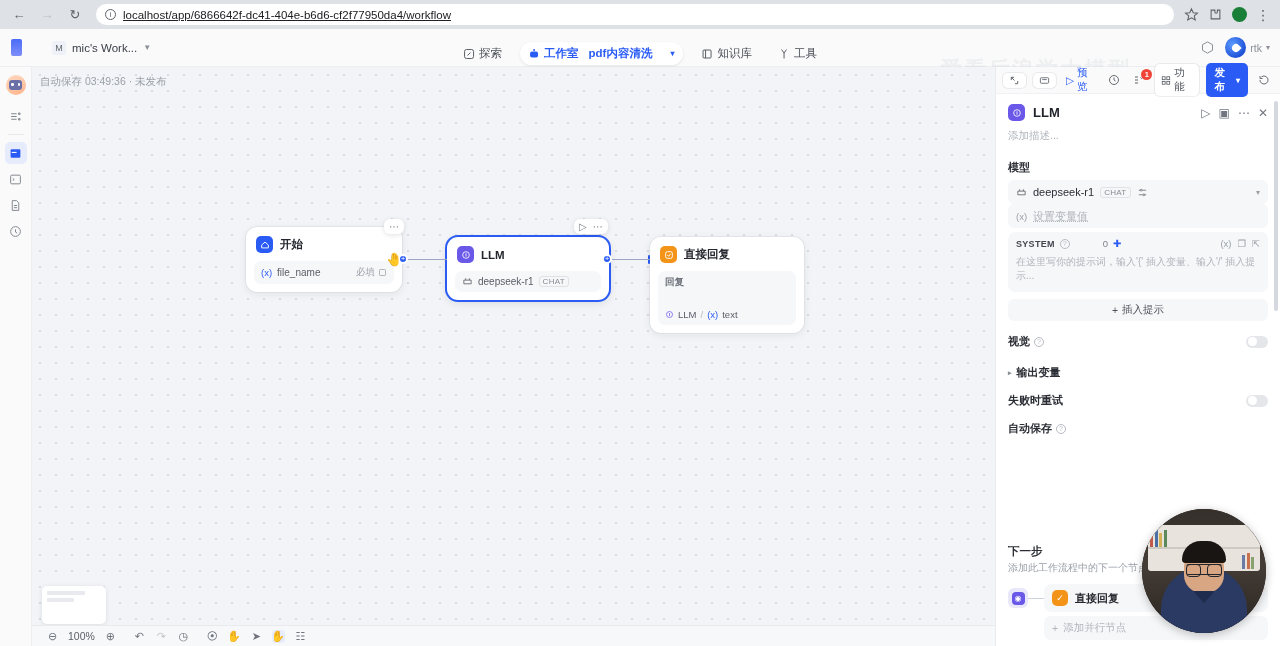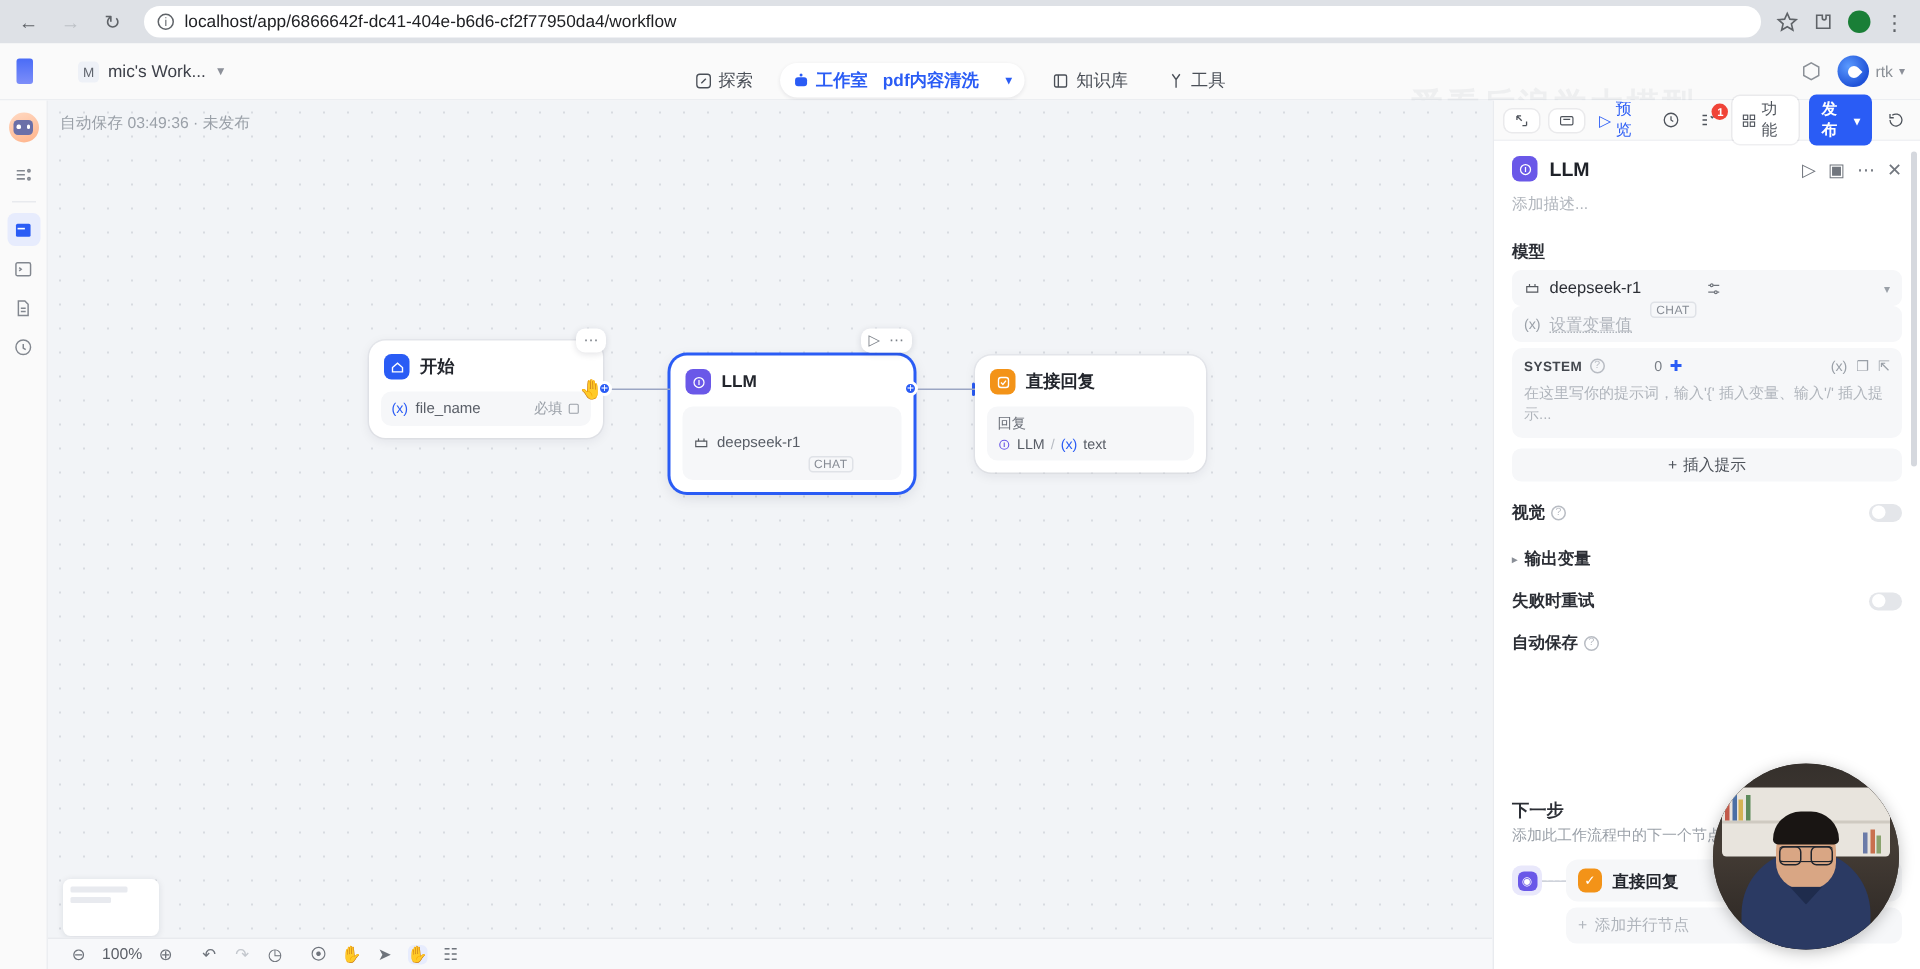--- a/index.html
+++ b/index.html
@@ -25,21 +25,21 @@
   .nav-btn.disabled { color: #bdc1c6; }
   .omnibox {
     flex: 1; height: 21px; background: #fff; border-radius: 11px;
     display: flex; align-items: center; padding: 0 9px; gap: 7px;
     margin-left: 4px; margin-right: 4px;
   }
   .omnibox .info-ico {
     width: 11px; height: 11px; border: 1.1px solid #5f6368; border-radius: 50%;
     font-size: 8px; line-height: 9px; text-align: center; color: #5f6368; flex: none;
   }
-  .url-text { font-size: 11.5px; color: #202124; white-space: nowrap; }
+  .url-text { font-size: 11.5px; color: #202124; white-space: nowrap; text-decoration: underline; }
   .chrome-right { display: flex; align-items: center; gap: 9px; padding-right: 2px; }
   .chrome-ico { width: 15px; height: 15px; color: #5f6368; }
   .profile-dot {
     width: 15px; height: 15px; border-radius: 50%; background: #1a7f37;
     color: #fff; font-size: 9px; display: flex; align-items: center; justify-content: center;
     font-weight: bold;
   }
   .dots-v { font-size: 14px; color: #5f6368; line-height: 1; letter-spacing: 0; }
 
   
@@ -153,24 +153,24 @@
   .node-title { font-size: 11.5px; font-weight: bold; color: #23262d; }
   .node-body {
     margin-top: 8px; background: #f6f7f9; border-radius: 7px;
     padding: 5px 7px; font-size: 10px; color: #585d66;
     display: flex; align-items: center; gap: 5px;
   }
   .var-x { color: #2a5cf5; font-size: 9.5px; }
   .req { margin-left: auto; color: #9aa0a8; font-size: 9.5px; display: flex; align-items: center; gap: 3px; }
   .chat-badge {
     border: 1px solid #dfe2e7; border-radius: 3px; padding: 0 3px;
-    font-size: 8px; color: #868b94; letter-spacing: .3px; margin-top: 28px;
+    font-size: 8px; color: #868b94; letter-spacing: .3px;
   }
   .reply-body { display: block; }
-  .reply-label { font-size: 9.5px; color: #6a6f78; margin-bottom: 2px; font-weight: normal; }
+  .reply-label { font-size: 9.5px; color: #6a6f78; margin-bottom: 20px; font-weight: bold; }
   .reply-val { display: flex; align-items: center; gap: 4px; font-size: 9.5px; color: #585d66; }
   .sep-dot { color: #b7bbc2; }
 
   .node-tools {
     position: absolute; background: #fff; border-radius: 6px; padding: 2px 5px;
     box-shadow: 0 1px 5px rgba(20,26,46,.13); display: flex; align-items: center; gap: 6px;
     font-size: 10px; color: #7b8088;
   }
   .handle {
     position: absolute; width: 10px; height: 10px; border-radius: 50%;
@@ -728,21 +728,21 @@
         <div class="toggle-row">
           <span>失败时重试</span>
           <span class="switch"></span>
         </div>
         <div class="toggle-row">
           <span>自动保存</span>
           <span class="info-c">?</span>
         </div>
       </div>
 
-      <div class="next-sect" style="padding-bottom:17px">
+      <div class="next-sect" style="padding-bottom:6px">
         <div class="next-title">下一步</div>
         <div class="next-sub">添加此工作流程中的下一个节点</div>
         <div class="next-row">
           <div class="next-src">
             <div class="next-src-inner">◉</div>
           </div>
           <div class="next-line"></div>
           <div class="next-card">
             <div class="next-card-ico">✓</div>
             <span class="next-card-label">直接回复</span>

